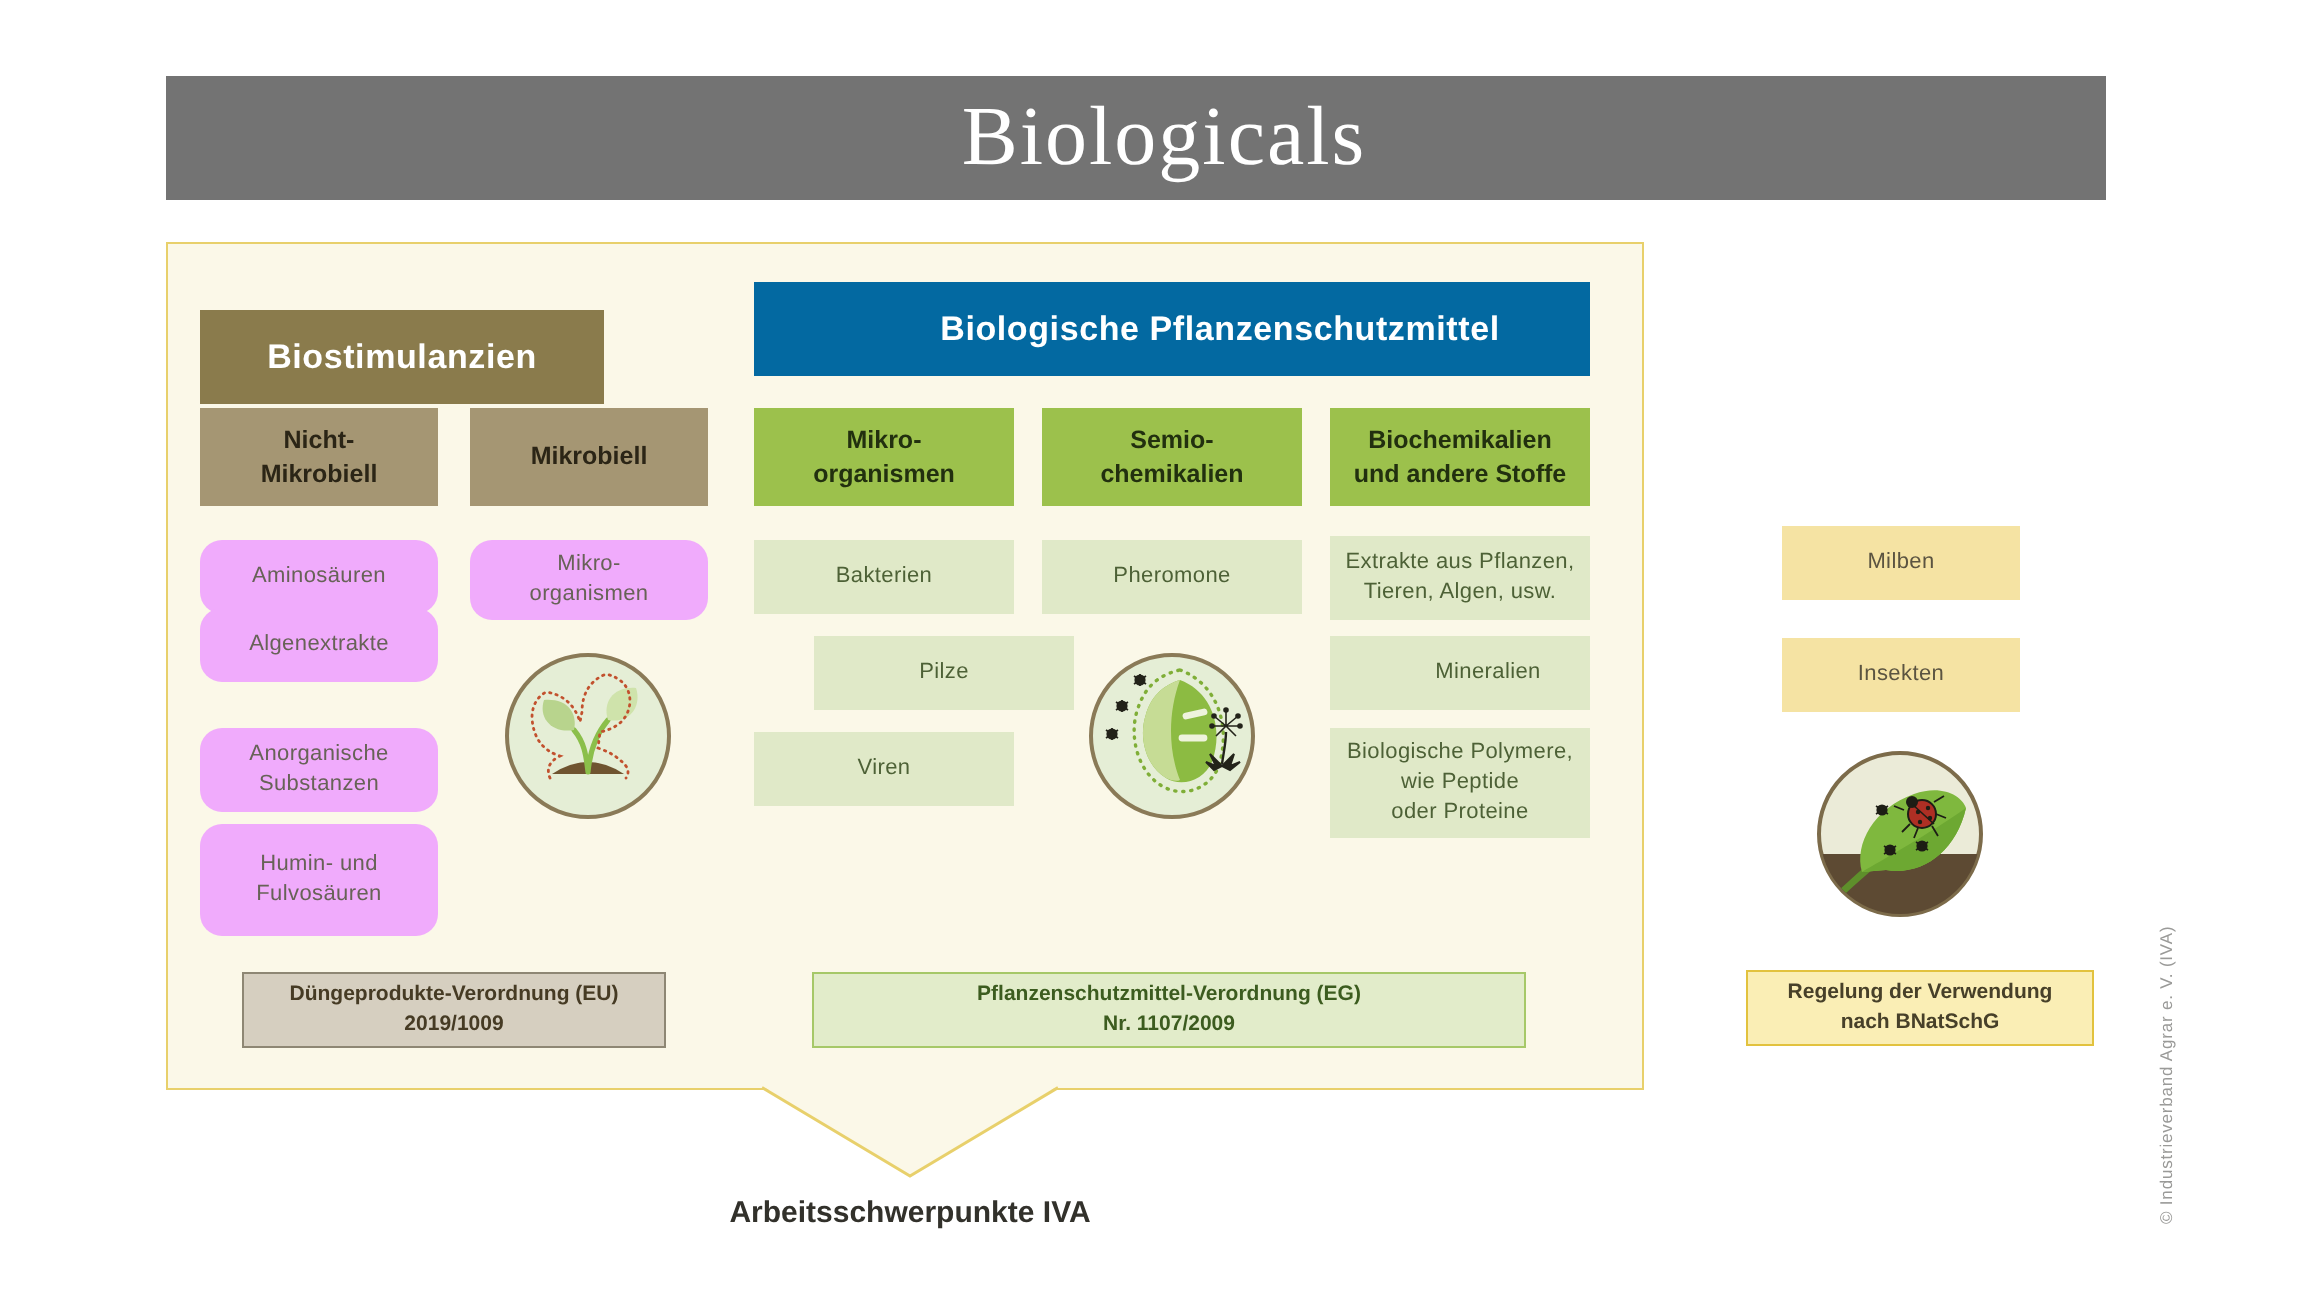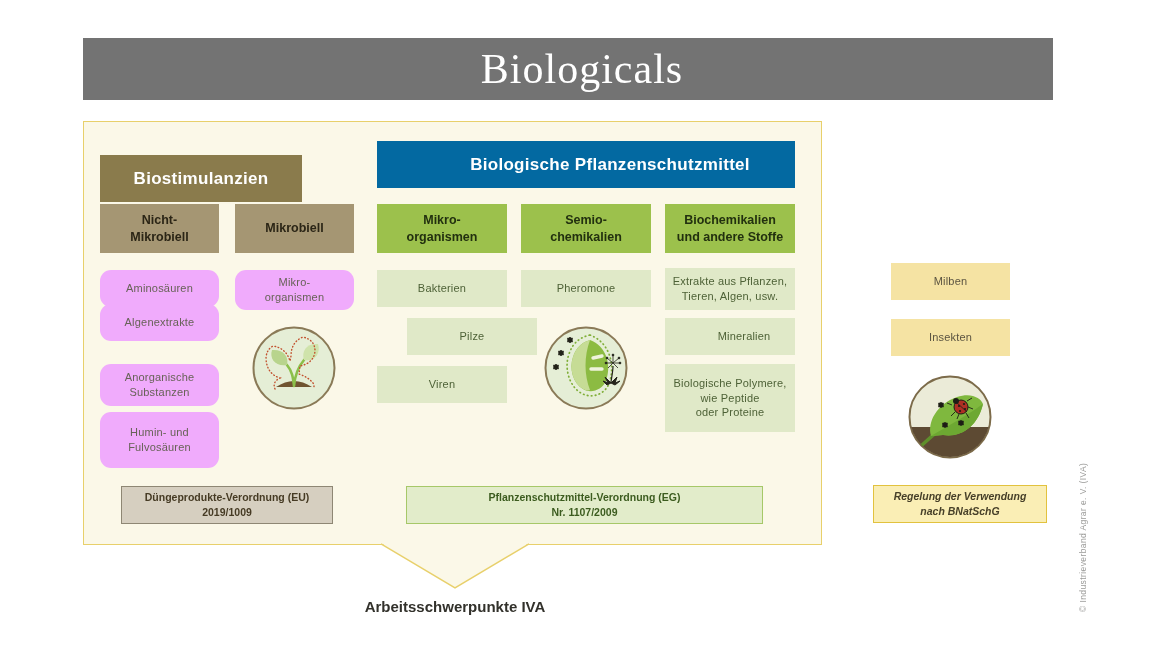--- a/index.html
+++ b/index.html
@@ -24,21 +24,21 @@
   .sub-green{background:#9cc14c;color:#22300f;}
   
   .item{font-size:11px;line-height:1.35;letter-spacing:.2px;}
   .item-gray{background:#f0abfc;color:#676257;border-radius:11px;}
   .item-green{background:#e0e9c8;color:#4d6136;}
   .item-yellow{background:#f5e3a3;color:#5b5441;}
   
   .reg{font-weight:bold;font-size:10.5px;line-height:1.4;}
   .reg-brown{background:#d6cfc0;border:1.5px solid #8e8774;color:#463b24;}
   .reg-green{background:#e2ecca;border:1.5px solid #a6c868;color:#3c5c1f;}
-  .reg-yellow{background:#faeeb5;border:1.5px solid #e2c23e;color:#474029;font-style:italic;}
+  .reg-yellow{background:#faeeb5;border:1.5px solid #e2c23e;color:#474029;}
   
   #pointer-label{left:305px;top:598px;width:300px;font-weight:bold;font-size:15px;color:#32312b;
                  text-align:center;}
   #copyright{left:1078px;top:612px;transform:rotate(-90deg);transform-origin:0 0;
              font-size:8.5px;color:#9a9a98;letter-spacing:.4px;white-space:nowrap;}
   svg{display:block;}
 </style>
 </head>
 <body>
 
@@ -122,21 +122,21 @@
           <circle cx="77" cy="38" r="0.9"></circle>
         <path d="M68 58 L62 52 L65 58 L60 56 L64 60 Z"></path>
         <path d="M68 58 L74 52 L72 58 L77 56 L72 60 Z"></path>
       </g>
     </svg>
   </div>
 
   <div class="box item item-green" style="left:665px;top:268px;width:130px;height:42px;">Extrakte aus Pflanzen,
 Tieren, Algen, usw.</div>
   <div class="box item item-green" style="left:665px;top:318px;width:130px;height:37px;padding-left:28px;">Mineralien</div>
-  <div class="box item item-green" style="left:665px;top:364px;width:130px;height:68px;">Biologische Polymere,
+  <div class="box item item-green" style="left:665px;top:364px;width:130px;height:55px;">Biologische Polymere,
 wie Peptide
 oder Proteine</div>
 
   <div class="box reg reg-green" style="left:406px;top:486px;width:357px;height:38px;">Pflanzenschutzmittel-Verordnung (EG)
 Nr. 1107/2009</div>
 
   <div class="abs" style="left:371px;top:543px;width:168px;height:50px;">
     <svg width="168" height="50" viewBox="0 0 168 50">
       <polygon points="10,0 158,0 84,45" fill="#fbf8e8"></polygon>
       <path d="M10 0.8 L84 45 L158 0.8" fill="none" stroke="#e8d06b" stroke-width="1.5"></path>

